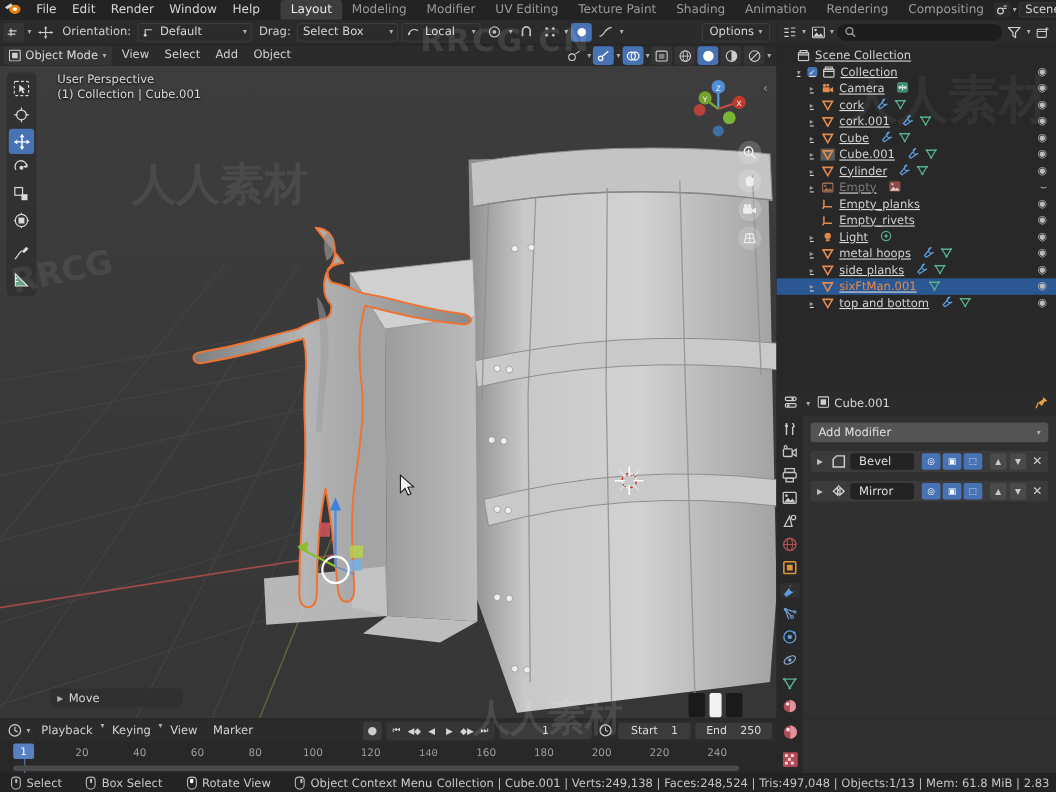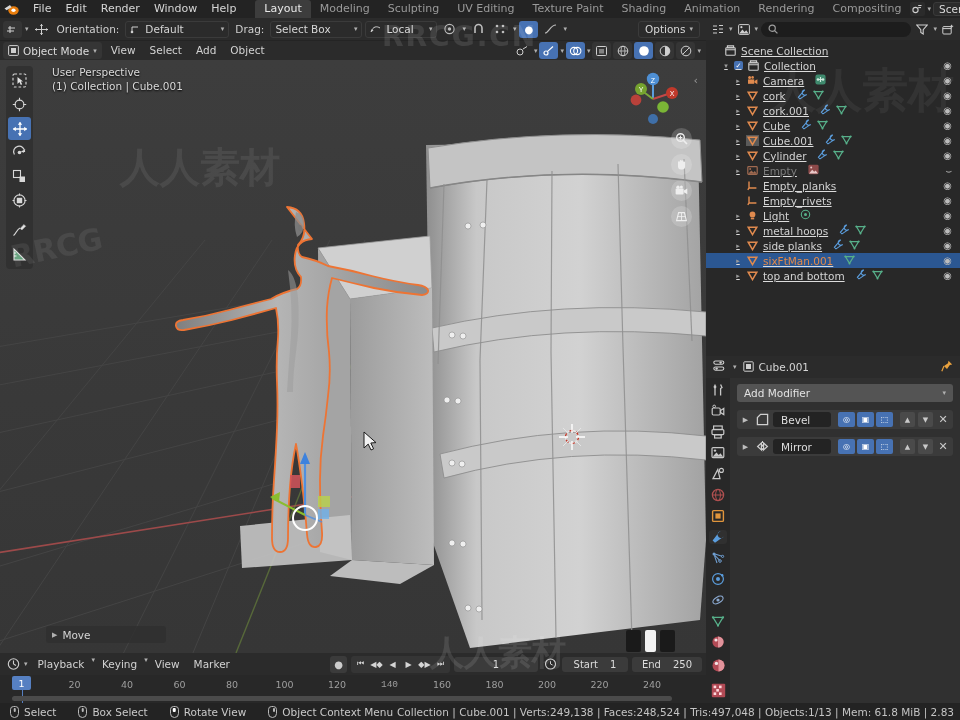--- a/index.html
+++ b/index.html
@@ -2,21 +2,21 @@
 <html><head>
 <meta charset="utf-8">
 <style>
   * { box-sizing: border-box; margin:0; padding:0; }
   html,body { width:960px; height:720px; overflow:hidden; background:#1d1d1d;
     font-family:"DejaVu Sans","Liberation Sans",sans-serif; font-size:11px; color:#dcdcdc; }
   #app { position:relative; width:960px; height:720px; }
 
   
   #topbar { position:absolute; left:0; top:0; width:960px; height:18px; background:#232323;
-    display:flex; align-items:center; gap:0px; padding-left:4px; }
+    display:flex; gap:0px; padding-left:4px; }
   .blender-logo { width:16px; height:14px; position:relative; margin-right:6px; flex:none; }
   .menu-item { padding:1px 7px; font-size:11px; color:#d6d6d6; white-space:nowrap; line-height:16px;}
   .wsp-tabs { display:flex; align-items:flex-end; height:18px; margin-left:12px; }
   .wsp-tab { padding:2px 9px; font-size:11px; color:#9a9a9a; white-space:nowrap; line-height:14px;
      border-radius:3px 3px 0 0;}
   .wsp-tab.active { background:#3d3d3d; color:#e8e8e8;margin-top:21px; }
   .topbar-right { margin-left:auto; display:flex; align-items:center; gap:2px; padding-right:3px; }
   .sfield { background:#2b2b2b; border:1px solid #3a3a3a; border-radius:3px; height:14px;
      display:flex; align-items:center; padding:0 5px; font-size:10.5px; color:#d9d9d9; }
   .sq-btn { width:15px; height:14px; background:#2b2b2b; border-radius:2px; display:flex;
@@ -170,21 +170,21 @@
         <div class="menu-item">File</div>
         <div class="menu-item">Edit</div>
         <div class="menu-item">Render</div>
         <div class="menu-item">Window</div>
         <div class="menu-item">Help</div>
       </div>
 
     <div class="wsp-tabs" id="wsp-tabs">
         <div class="wsp-tab active">Layout</div>
         <div class="wsp-tab">Modeling</div>
-        <div class="wsp-tab">Sculpting</div>
+        <div class="wsp-tab">Modifier</div>
         <div class="wsp-tab">UV Editing</div>
         <div class="wsp-tab">Texture Paint</div>
         <div class="wsp-tab">Shading</div>
         <div class="wsp-tab">Animation</div>
         <div class="wsp-tab">Rendering</div>
         <div class="wsp-tab">Compositing</div>
       </div>
 
     <div class="topbar-right">
       <span class="sq-btn">

